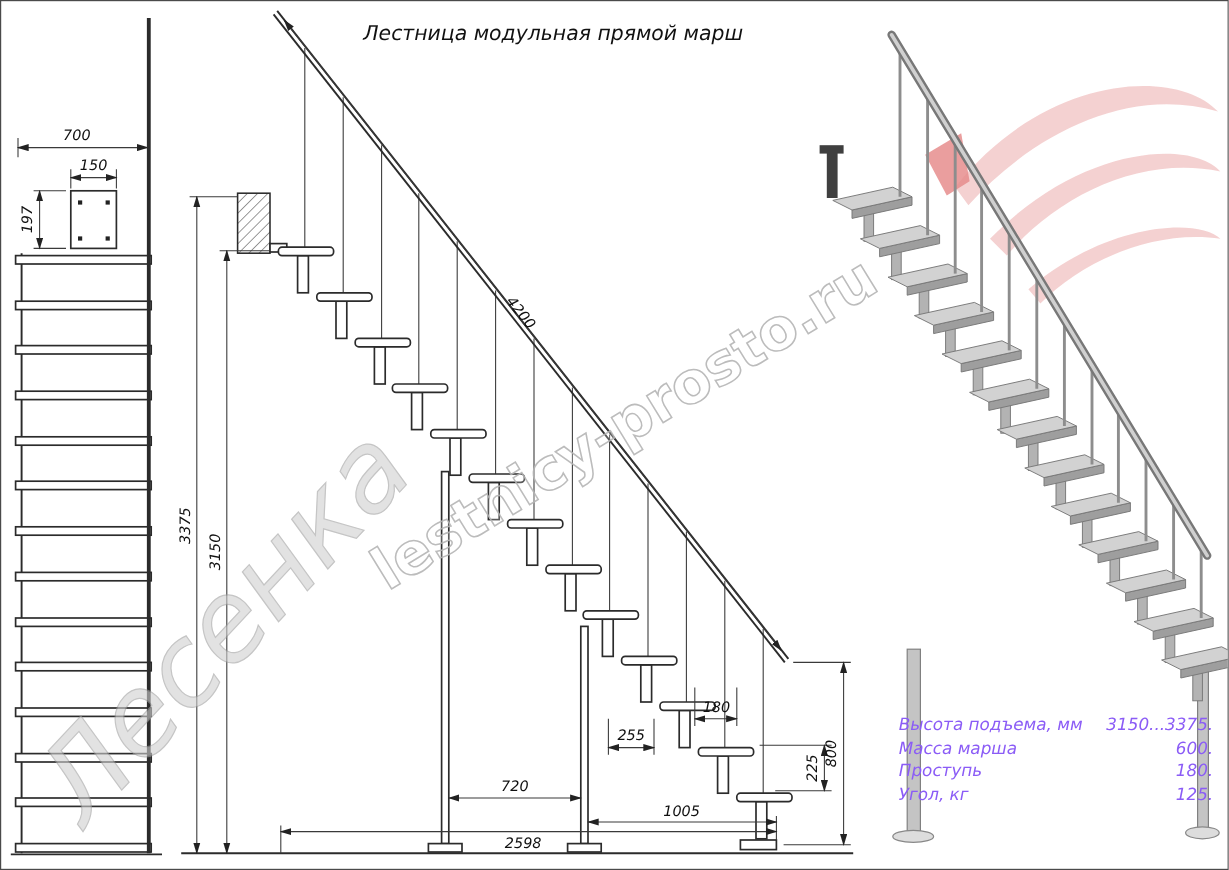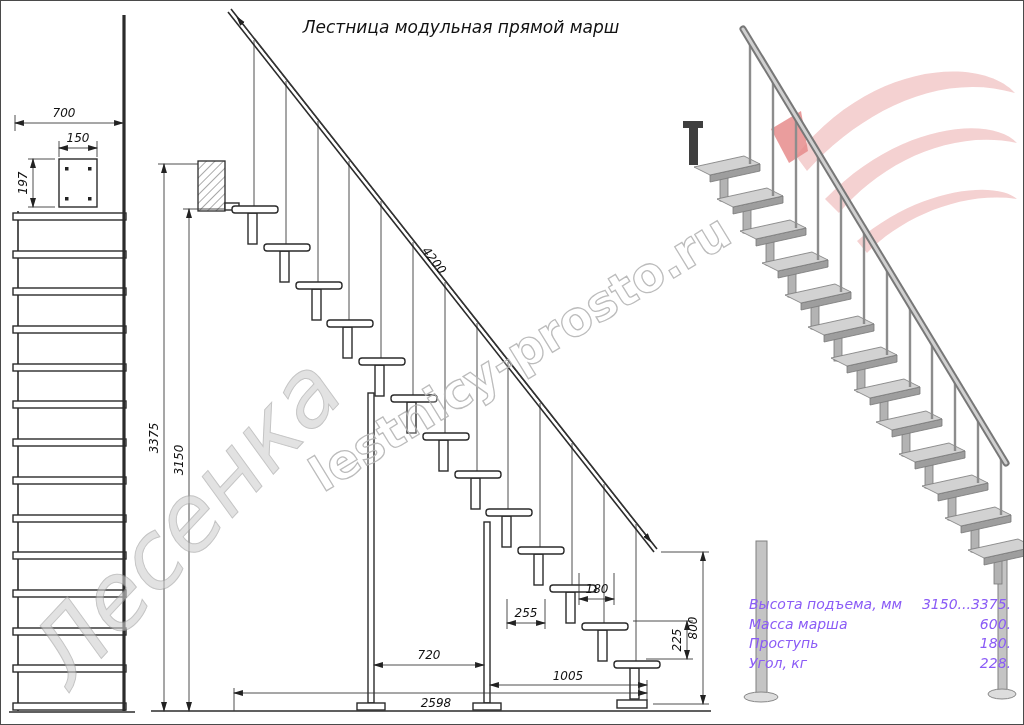--- a/index.html
+++ b/index.html
@@ -255,17 +255,17 @@
     <div class="spec-row">
       <span class="spec-label">Масса марша</span>
       <span class="spec-value">600.</span>
     </div>
     <div class="spec-row">
       <span class="spec-label">Проступь</span>
       <span class="spec-value">180.</span>
     </div>
     <div class="spec-row">
       <span class="spec-label">Угол, кг</span>
-      <span class="spec-value">228.</span>
+      <span class="spec-value">125.</span>
     </div>
   </div>
 
 </div>
 
 </body></html>

